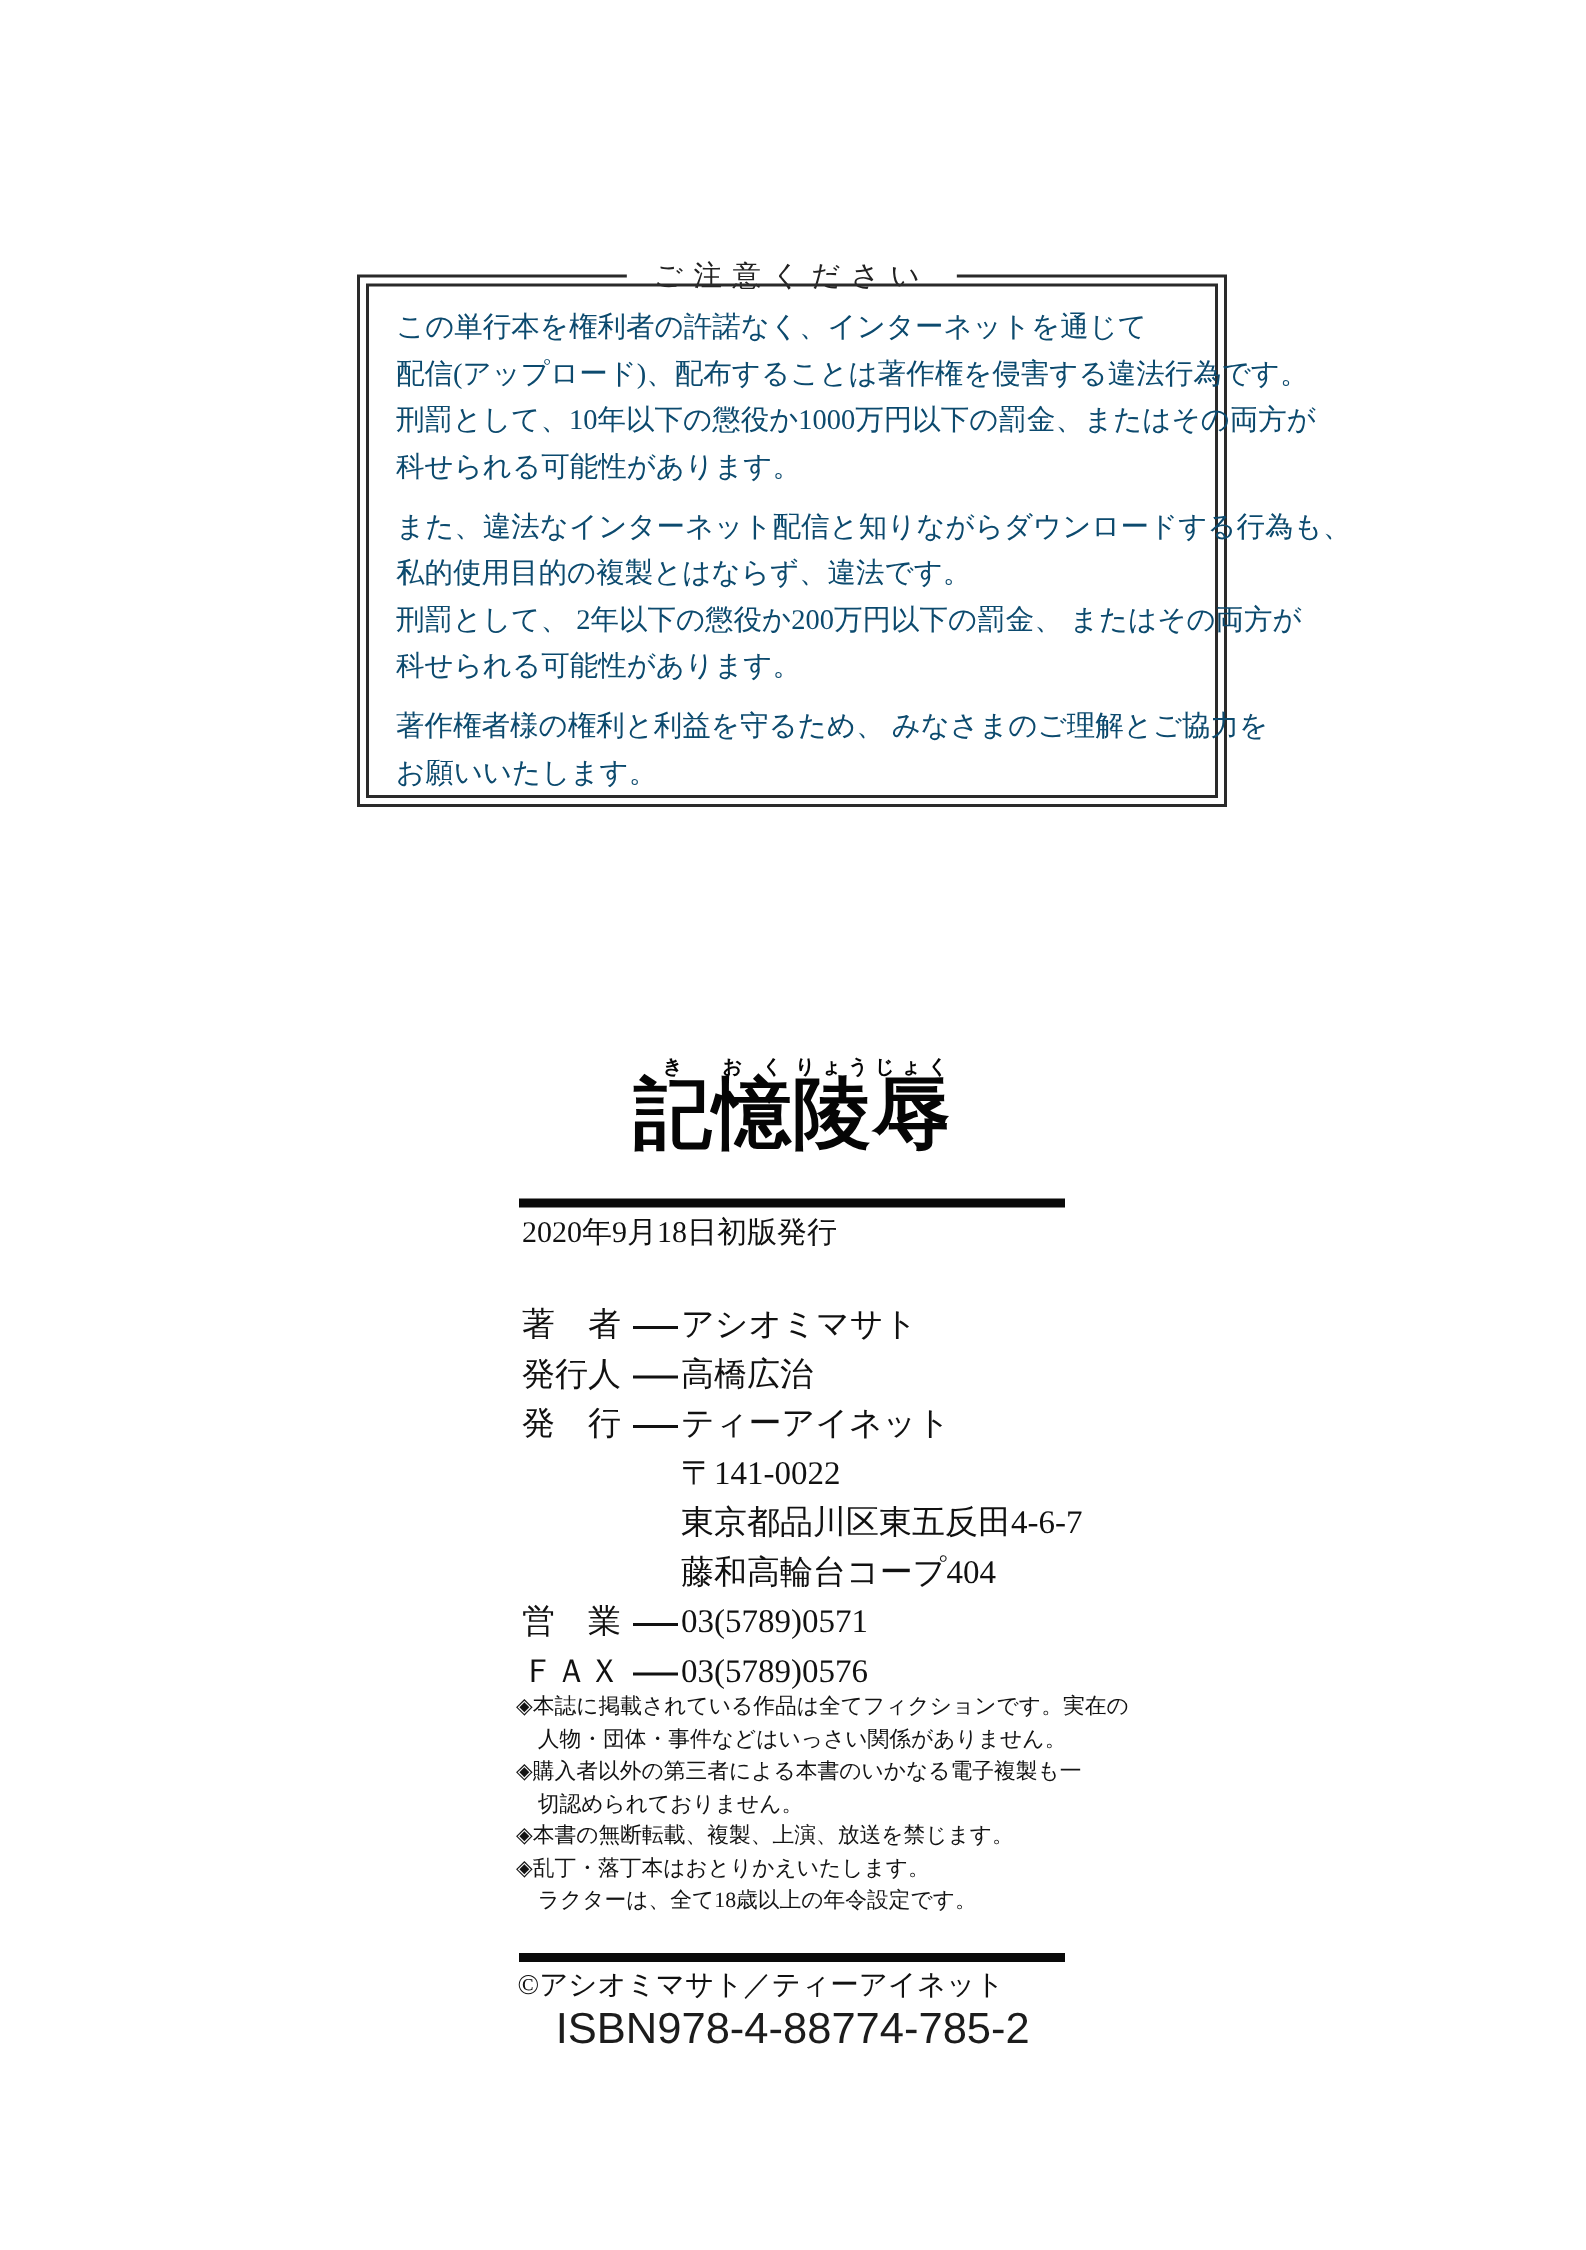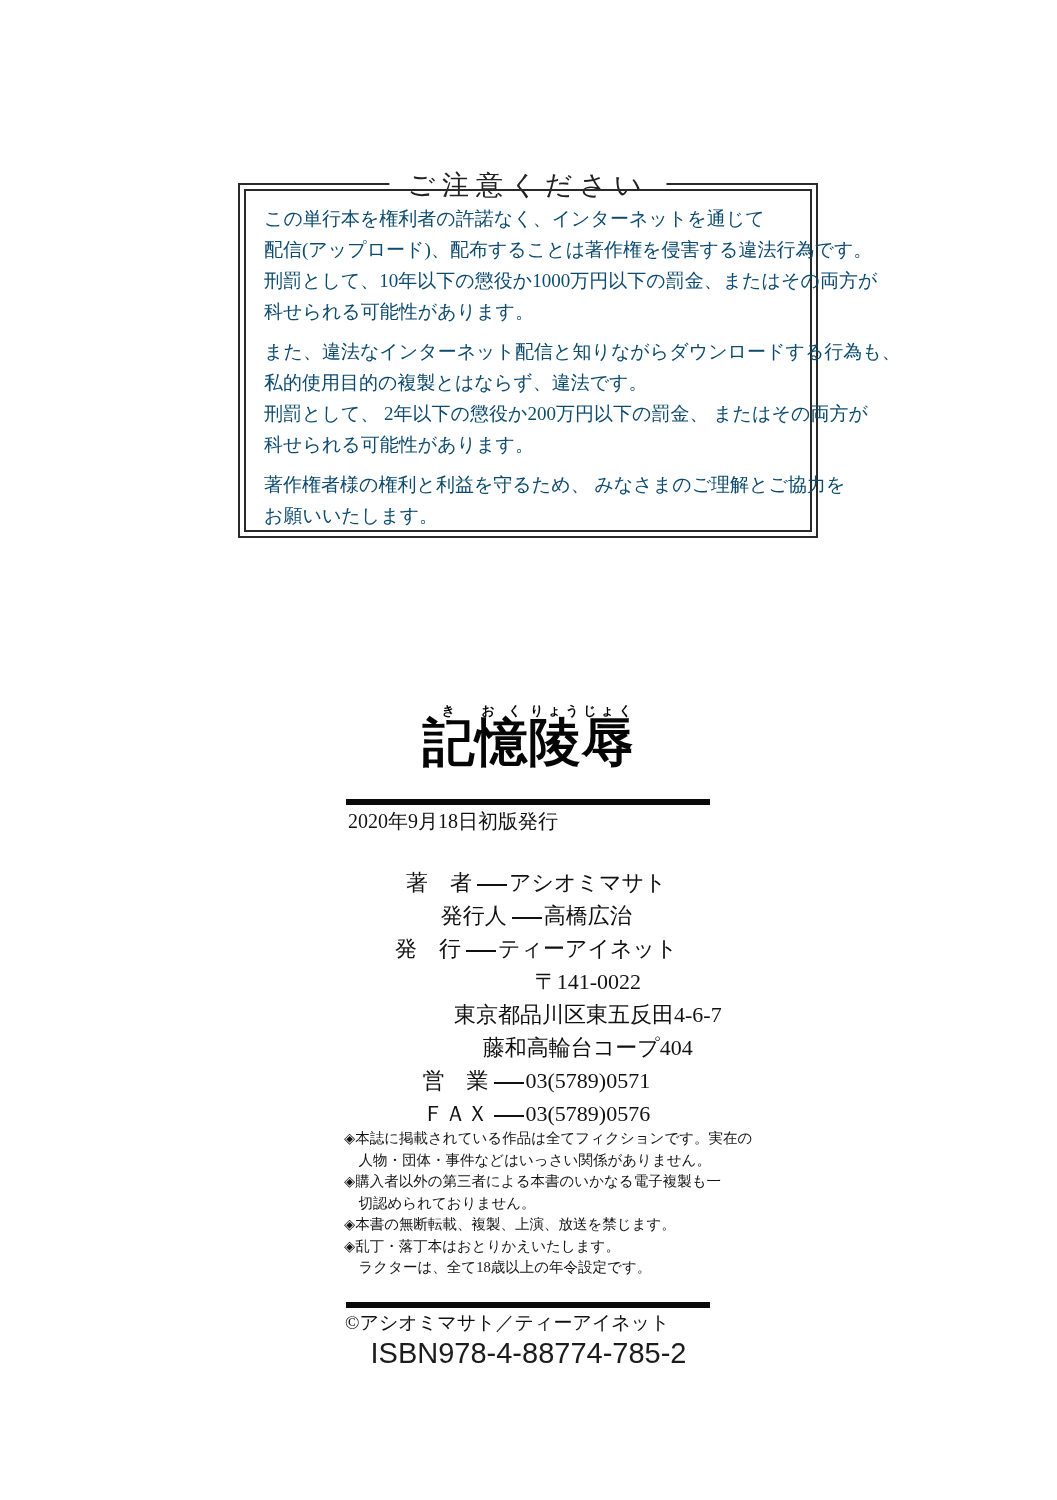--- a/index.html
+++ b/index.html
@@ -15,21 +15,21 @@
     position:absolute; left:238px; top:183px; width:576px; height:351px;
     border:2px solid #2a2a2a; background:#ffffff;
   }
   .notice-inner {
     position:absolute; inset:4px; border:2px solid #2a2a2a;
     box-sizing:border-box; padding:12px 14px 0 18px;
   }
   .notice-title {
     position:absolute; top:-15px; left:50%; transform:translateX(-50%);
     background:#ffffff; padding:0 18px; white-space:nowrap;
-    font-size:27px; line-height:30px; letter-spacing:7px; color:#222;text-align:right;
+    font-size:19px; line-height:30px; letter-spacing:7px; color:#222;text-align:right;
   }
   .notice-p { margin:0 0 9px 0; }
   .notice-line {
     font-size:19px; line-height:31px; white-space:nowrap; color:#0c4a6e;
   }
 
   
   .book-title {
     position:absolute; left:345px; top:704px; width:367px;
     text-align:center; font-size:52px; font-weight:bold; line-height:1.05;
@@ -42,21 +42,21 @@
     position:absolute; left:346px; width:364px; height:6px; background:#0a0a0a;
   }
   .title-rule { top:799px; }
   .bottom-rule { top:1302px; }
 
   .edition-date {
     position:absolute; left:348px; top:808px; font-size:20px; white-space:nowrap;
   }
 
   .pub-block { position:absolute; left:348px; top:866px; font-size:22px; }
-  .pub-row { height:33px; line-height:33px; white-space:nowrap;text-align:center; }
+  .pub-row { height:33px; line-height:33px; white-space:nowrap; }
   .pub-label { display:inline-block; width:72px; }
   .dash {
     display:inline-block; width:30px; border-top:2px solid #111;
     vertical-align:middle; margin:0 2px;
   }
   .addr { padding-left:106px; }
 
   .notes-block {
     position:absolute; left:344px; top:1128px;
     font-size:14.5px; line-height:21.5px;

